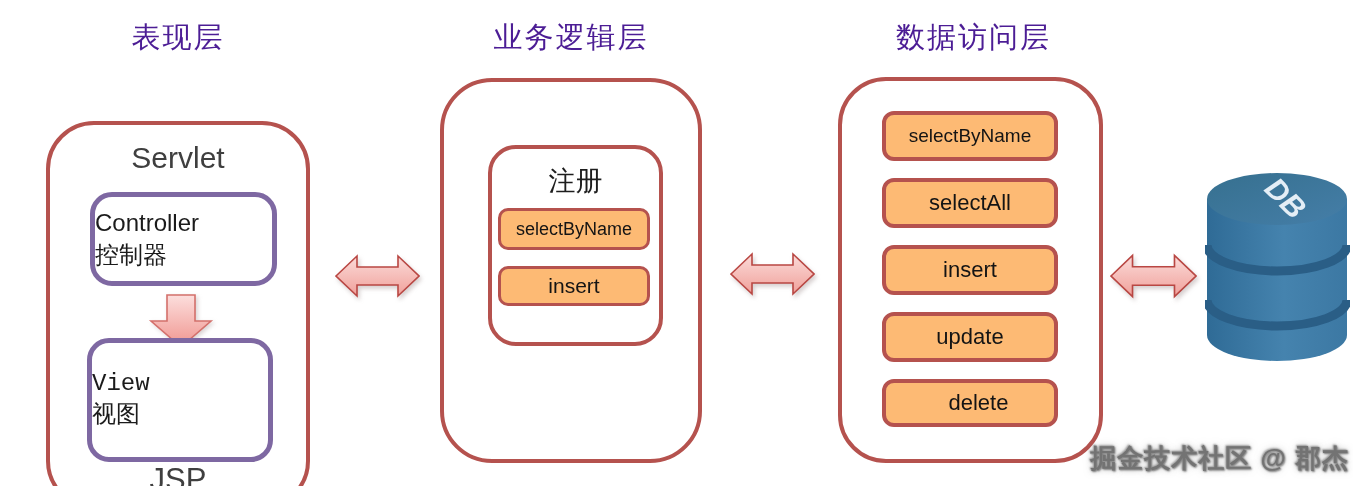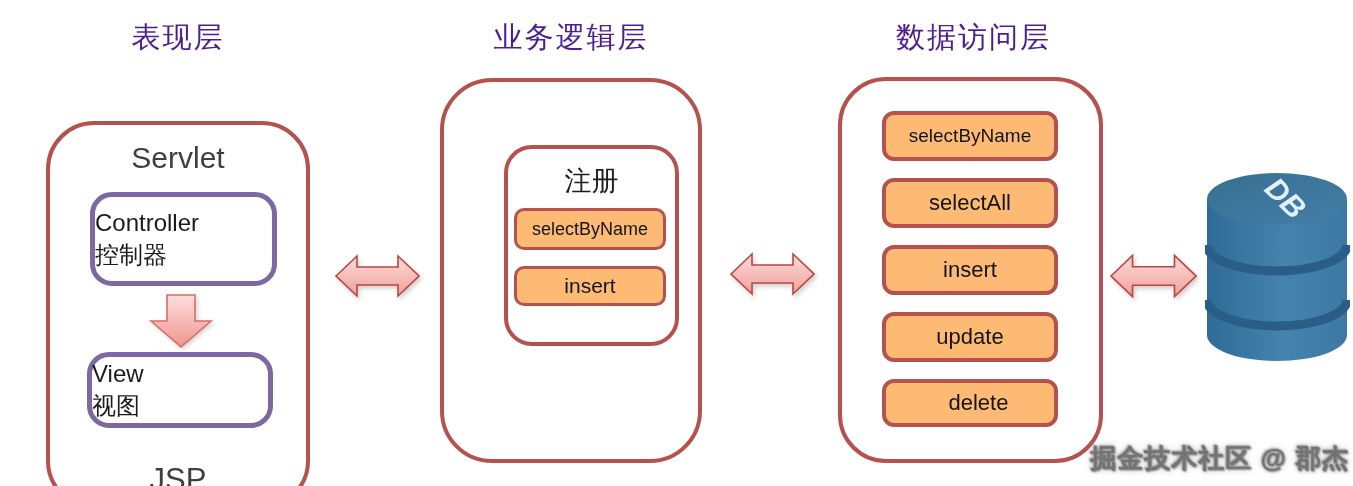--- a/index.html
+++ b/index.html
@@ -19,21 +19,20 @@
     position:absolute;width:100%;text-align:center;color:#3f3f3f;
   }
   .pbox{
     position:absolute;border:5px solid #7e68a2;border-radius:22px;background:#fff;
     box-sizing:border-box;display:flex;flex-direction:column;
     justify-content:center;font-size:24px;line-height:1.32;color:#1b1b1b;
   }
   .inner-module{
     position:absolute;border:4px solid #b5524e;border-radius:28px;background:#fff;
     box-sizing:border-box;
-    margin-left:16px;
   }
   .module-title{
     position:absolute;width:100%;text-align:center;top:14px;font-size:27px;color:#1d1d1d;
   }
   .rbox{
     position:absolute;border:3px solid #b5524e;border-radius:10px;background:#fdba74;
     box-sizing:border-box;display:flex;align-items:center;justify-content:center;
     color:#141414;
   }
   .rbox.b4{border-width:4px;border-radius:12px;}
@@ -82,21 +81,21 @@
 
     <div class="pbox" style="left:40px;top:67px;width:187px;height:94px;">
       <span>Controller</span>
       <span>控制器</span>
     </div>
 
     <svg class="arrow-v" style="left:97px;top:169px;" width="68" height="55" viewBox="0 0 68 55">
       <polygon points="20,1 48,1 48,27 64,27 34,53 4,27 20,27" fill="url(#gv)" stroke="#d4706b" stroke-width="1.6"></polygon>
     </svg>
 
-    <div class="pbox" style="left:37px;top:227px;width:186px;height:76px;">
+    <div class="pbox" style="left:37px;top:213px;width:186px;height:124px;font-family:Liberation Mono, monospace;">
       <span>View</span>
       <span>视图</span>
     </div>
 
     <div class="big-label" style="top:337px;font-size:31px;">JSP</div>
   </div>
 
   <svg class="arrow-h" style="left:335px;top:250px;" width="85" height="52" viewBox="0 0 85 52">
     <polygon points="1,26 22,6 22,17 63,17 63,6 84,26 63,46 63,35 22,35 22,46" fill="url(#gh)" stroke="#b94743" stroke-width="1.6"></polygon>
   </svg>

